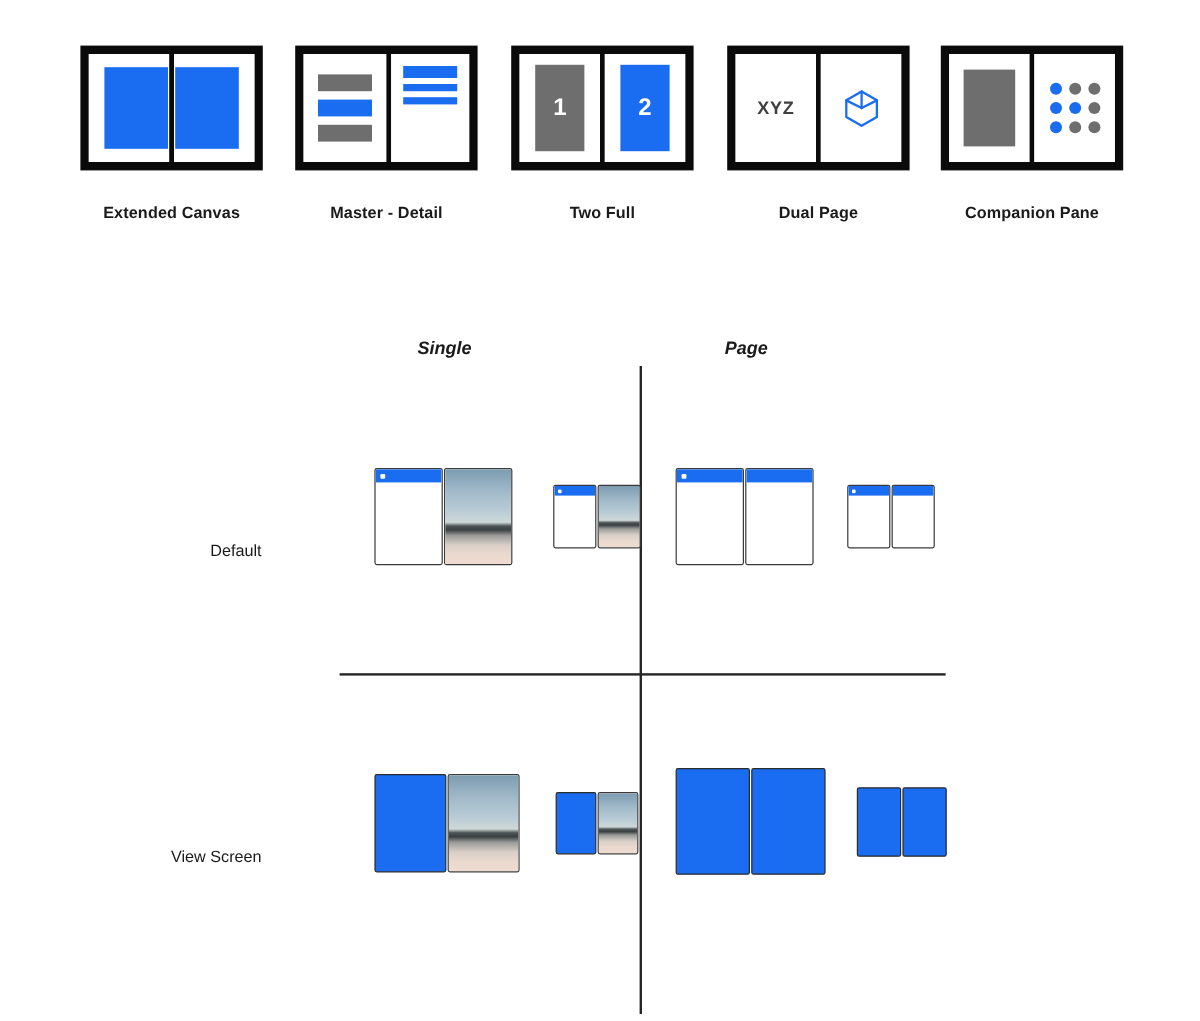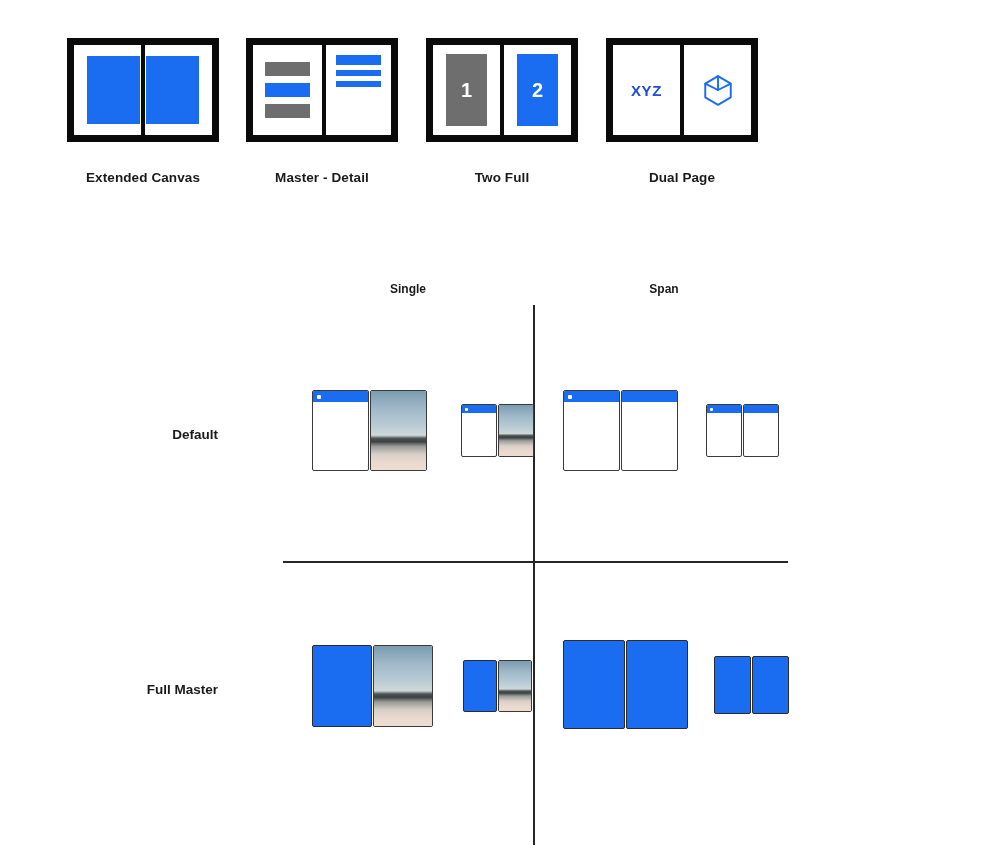--- a/index.html
+++ b/index.html
@@ -103,21 +103,21 @@
     font-size: 20px;
     font-weight: bold;
   }
   .tp-page.grey { background: #6e6e6e; }
   .tp-page.blue { background: #1a6cf0; }
 
   
   .dv-text {
     font-size: 15px;
     font-weight: bold;
-    color: #1d4ed8;
+    color: #404040;
     letter-spacing: 0.6px;
   }
   .dv-cube { width: 34px; height: 34px; }
 
   
   .cp-block {
     width: 64%;
     height: 72%;
     background: #6e6e6e;
   }
@@ -133,35 +133,36 @@
 
   
   #matrix { position: absolute; left: 0; top: 0; width: 1000px; height: 851px; }
   .axis-line { position: absolute; background: #262626; }
   #axis-vertical   { left: 533px; top: 305px; width: 2px; height: 540px; }
   #axis-horizontal { left: 283px; top: 561px; width: 505px; height: 2px; }
 
   .col-header {
     position: absolute;
     top: 282px;
-    font-size: 12px;
+    font-size: 15px;
     font-weight: bold;
-    text-align: center;
     white-space: nowrap;
+    font-style: italic;
   }
   #col-header-single { left: 348px; width: 120px; }
   #col-header-span   { left: 604px; width: 120px; }
 
   .row-header {
     position: absolute;
     font-size: 13.5px;
-    font-weight: bold;
+    font-weight: normal;
     text-align: right;
     white-space: nowrap;
     width: 150px;
+    margin-top: 24px;
   }
   #row-header-default     { left: 68px; top: 427px; }
   #row-header-full-screen { left: 68px; top: 682px; }
 
   
   .device-group {
     position: absolute;
     display: flex;
     flex-direction: row;
     align-items: center;
@@ -285,32 +286,53 @@
             <path d="M16 3 L16 16"></path>
             <path d="M16 16 L28 10"></path>
             <path d="M16 16 L4 10"></path>
           </g>
         </svg>
       </div>
     </div>
     <div class="pattern-label">Dual Page</div>
   </div>
 
+  <div class="pattern-cell" style="left:769px">
+    <div class="pattern-frame">
+      <div class="pane left-pane">
+        <div class="cp-block"></div>
+      </div>
+      <div class="pane">
+        <div class="cp-grid">
+          <span class="cp-dot blue"></span>
+          <span class="cp-dot grey"></span>
+          <span class="cp-dot grey"></span>
+          <span class="cp-dot blue"></span>
+          <span class="cp-dot blue"></span>
+          <span class="cp-dot grey"></span>
+          <span class="cp-dot blue"></span>
+          <span class="cp-dot grey"></span>
+          <span class="cp-dot grey"></span>
+        </div>
+      </div>
+    </div>
+    <div class="pattern-label">Companion Pane</div>
+  </div>
 </div>
 
 <div id="matrix">
 
   <div class="axis-line" id="axis-vertical"></div>
   <div class="axis-line" id="axis-horizontal"></div>
 
   <div class="col-header" id="col-header-single">Single</div>
-  <div class="col-header" id="col-header-span">Span</div>
+  <div class="col-header" id="col-header-span">Page</div>
 
   <div class="row-header" id="row-header-default">Default</div>
-  <div class="row-header" id="row-header-full-screen">Full Master</div>
+  <div class="row-header" id="row-header-full-screen">View Screen</div>
 
   <div class="device-group" id="group-single-default">
 
     <div class="device large">
       <div class="screen">
         <div class="titlebar">
           <span class="titledot"></span>
         </div>
         <div class="app-body"></div>
       </div>

